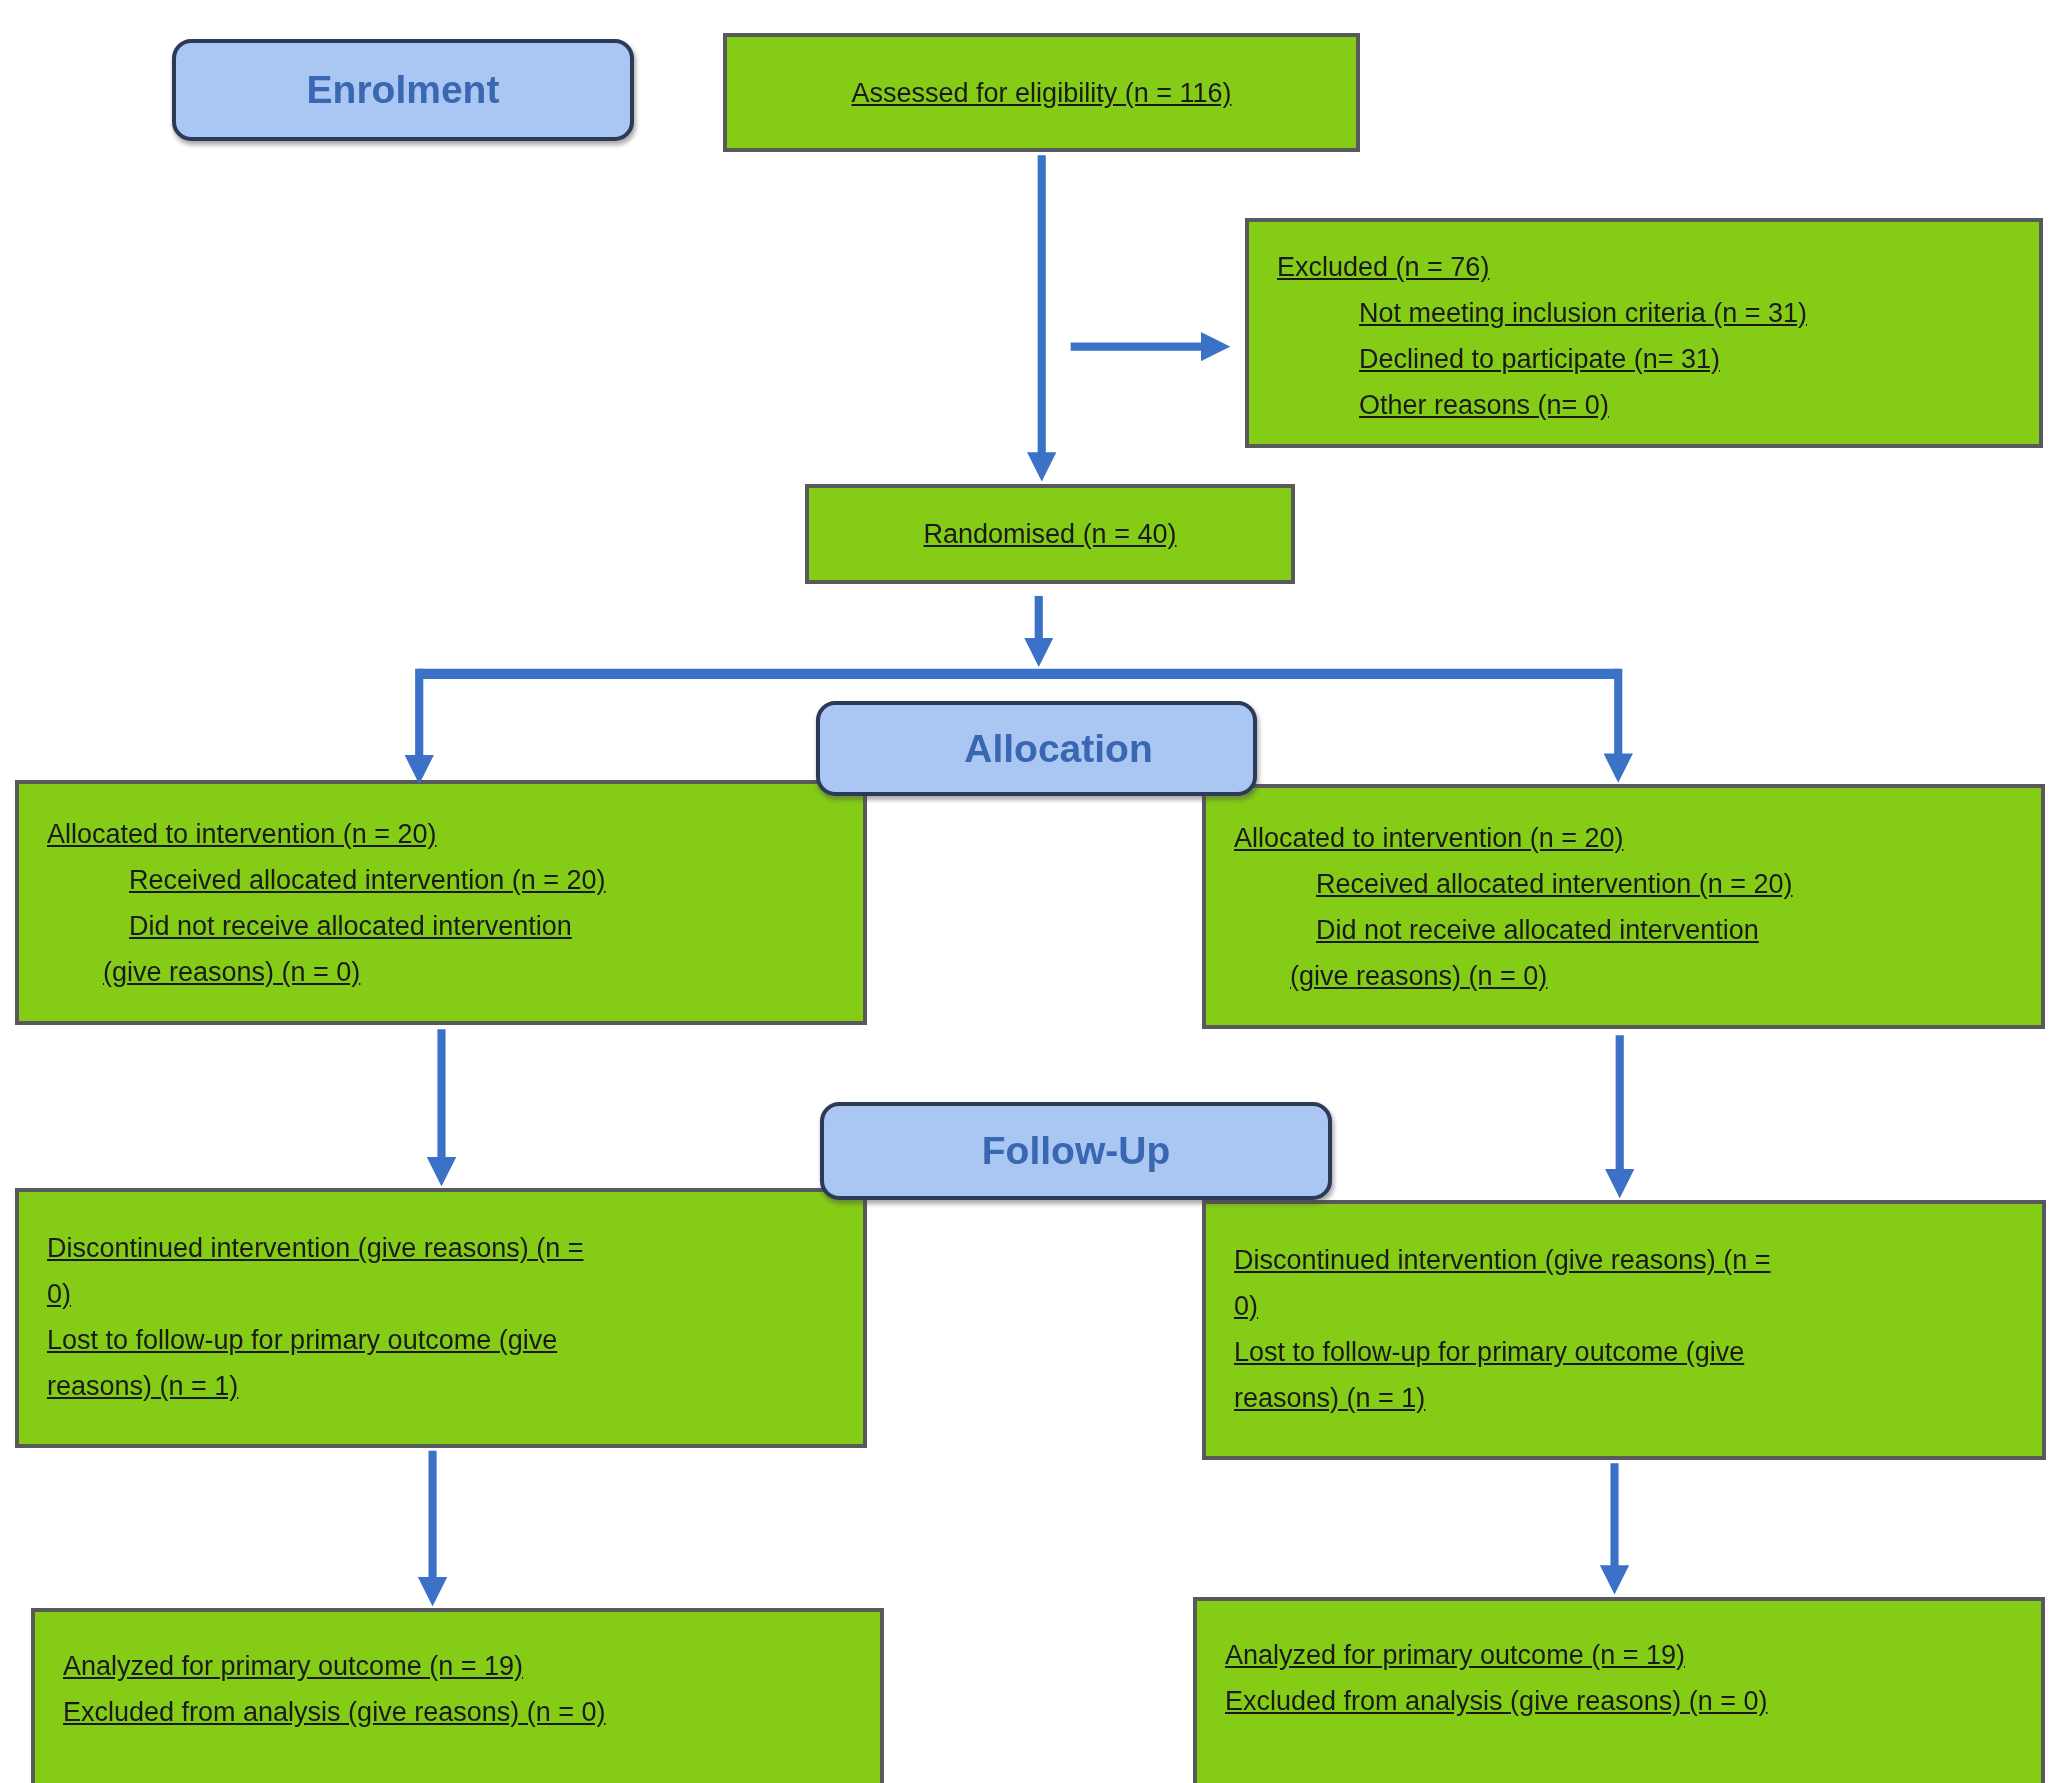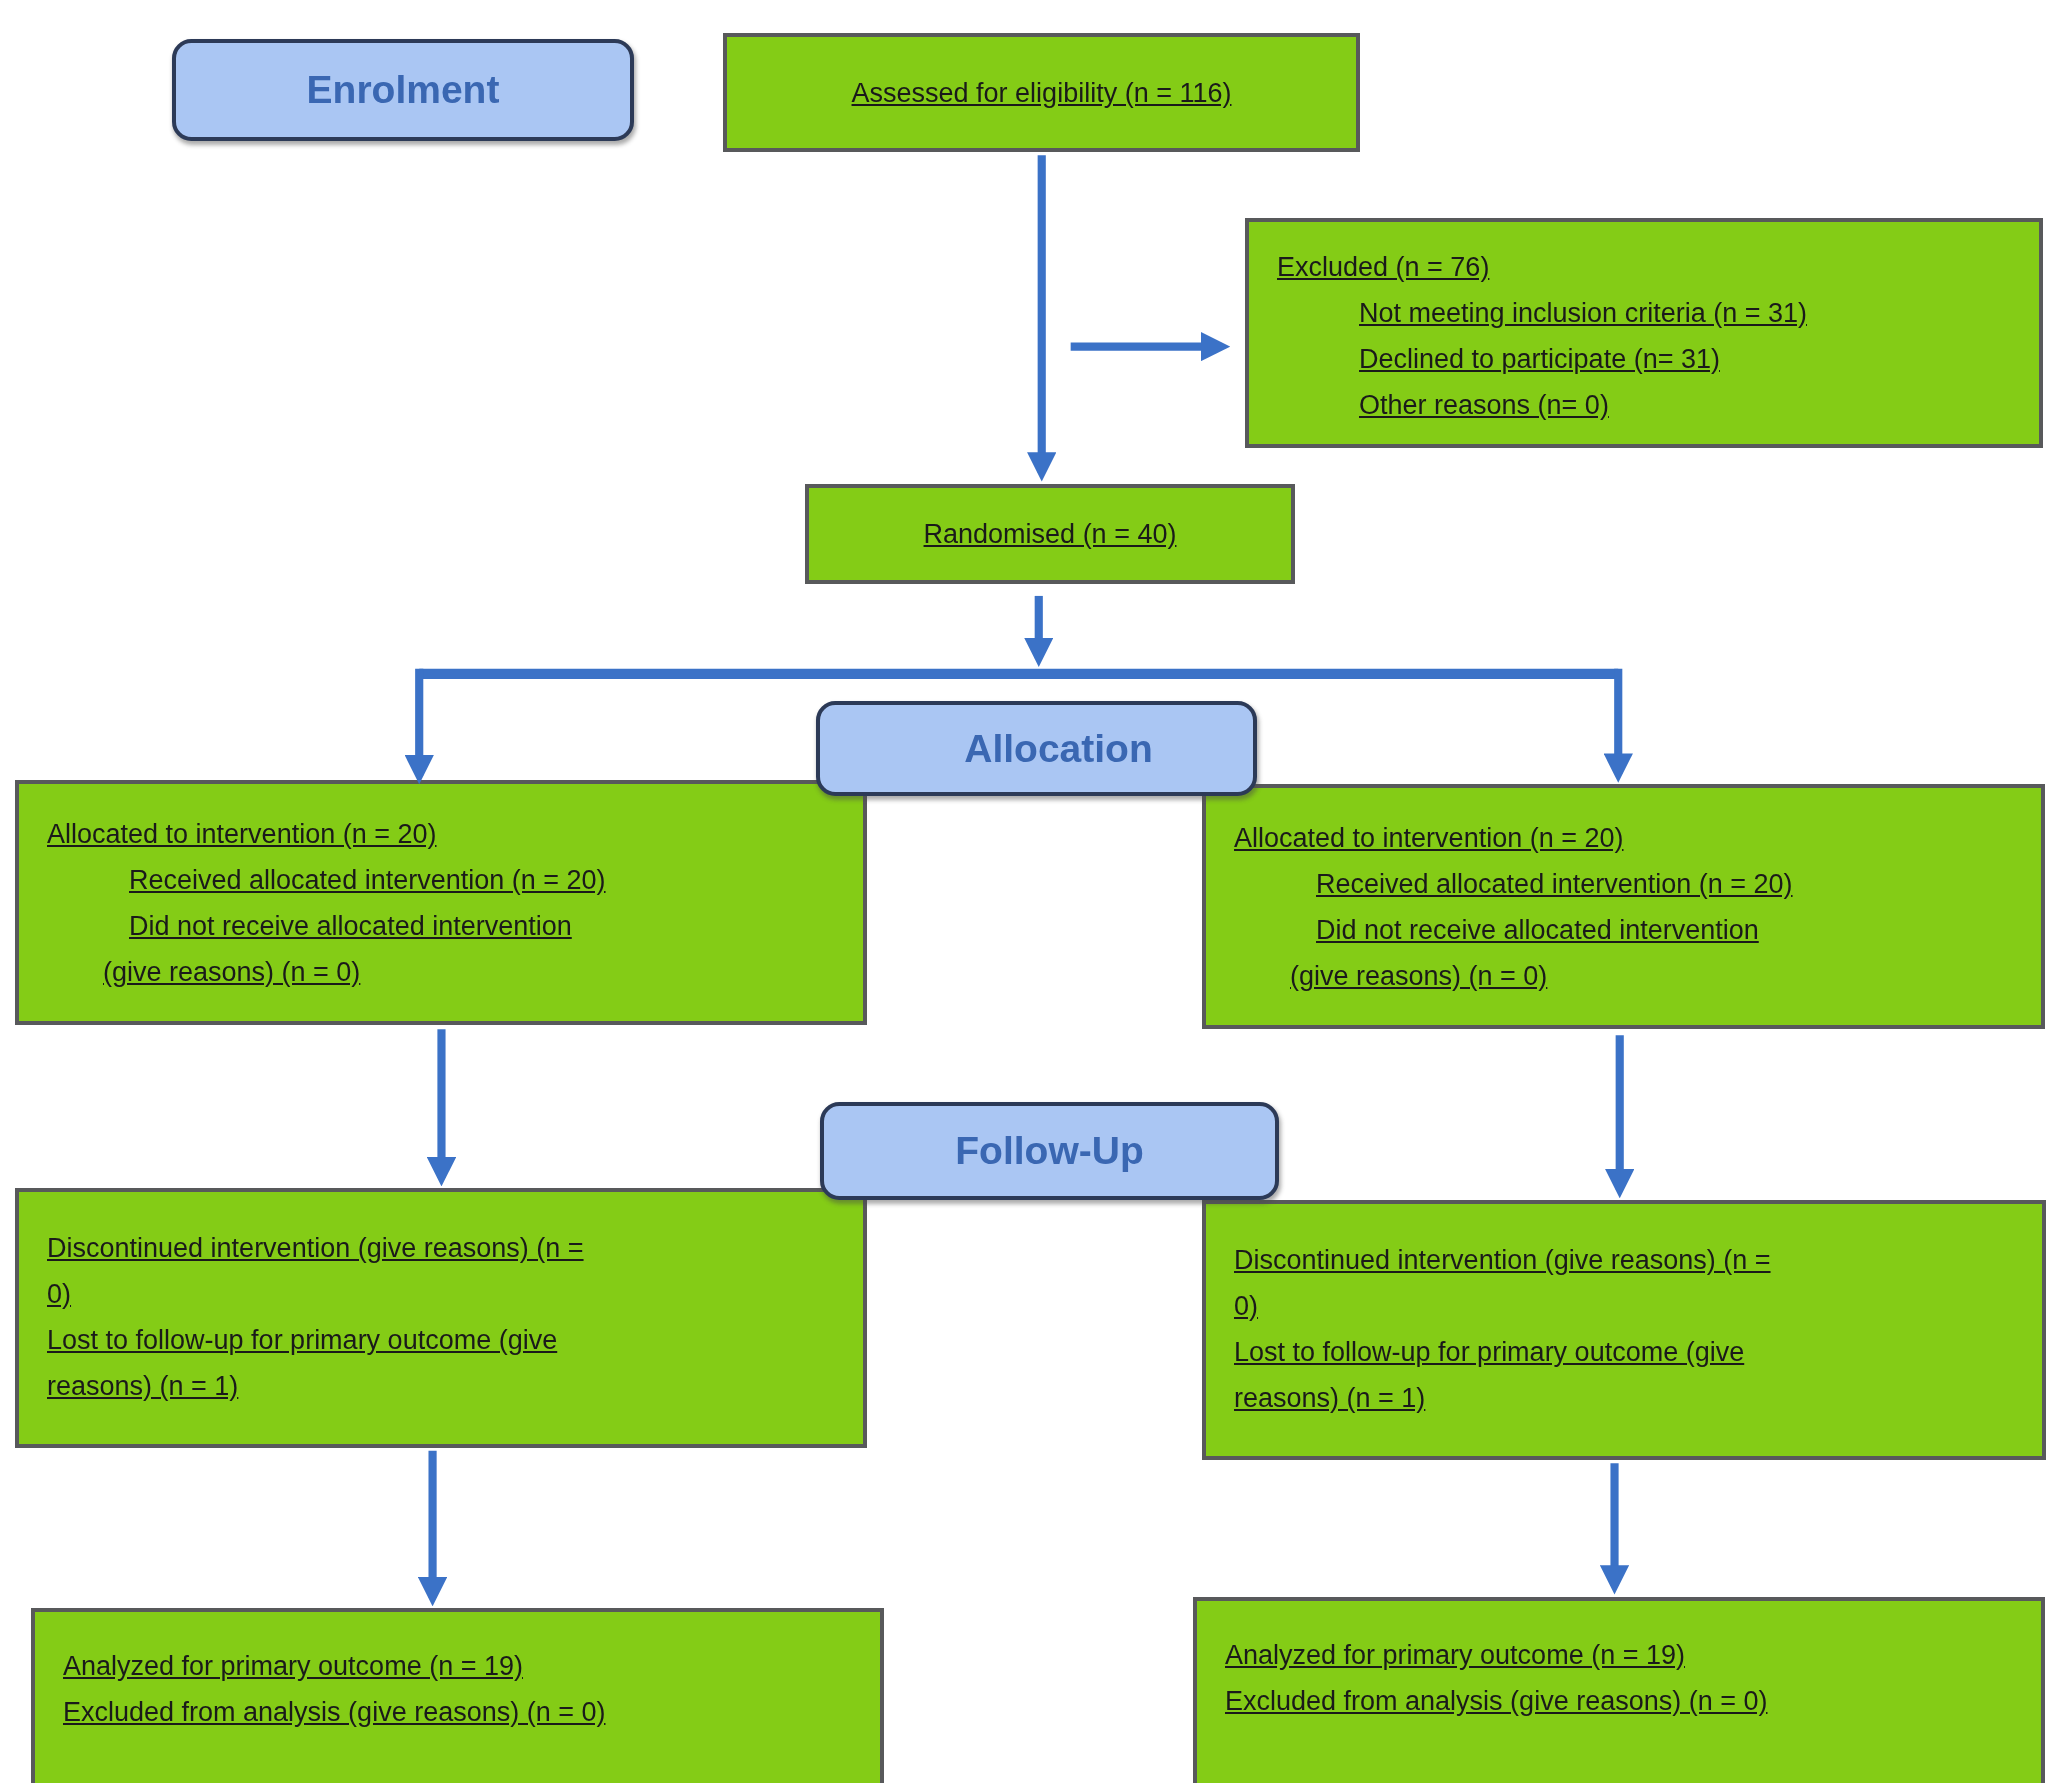--- a/index.html
+++ b/index.html
@@ -48,21 +48,21 @@
       <line x1="2176" y1="1945" x2="2176" y2="2110" marker-end="url(#ah)"></line>
     </g>
   </svg>
 
   <div class="stage" style="left:172px;top:19.3px;width:462px;height:102px;">
     <span>Enrolment</span>
   </div>
   <div class="stage" style="left:816px;top:681px;width:441px;height:95px;padding-left:44px;">
     <span>Allocation</span>
   </div>
-  <div class="stage" style="left:820px;top:1082px;width:459px;height:98px;">
+  <div class="stage" style="left:820px;top:1082px;width:512px;height:98px;">
     <span>Follow-Up</span>
   </div>
 
   <div class="wbox center" style="left:723px;top:13.4px;width:637px;height:119px;">
     <span>Assessed for eligibility (n = 116)</span>
   </div>
 
   <div class="wbox pad" style="left:1245px;top:198px;width:798px;height:230px;">
     <div class="line">Excluded (n = 76)</div>
     <div class="line ind-a">Not meeting inclusion criteria (n = 31)</div>

